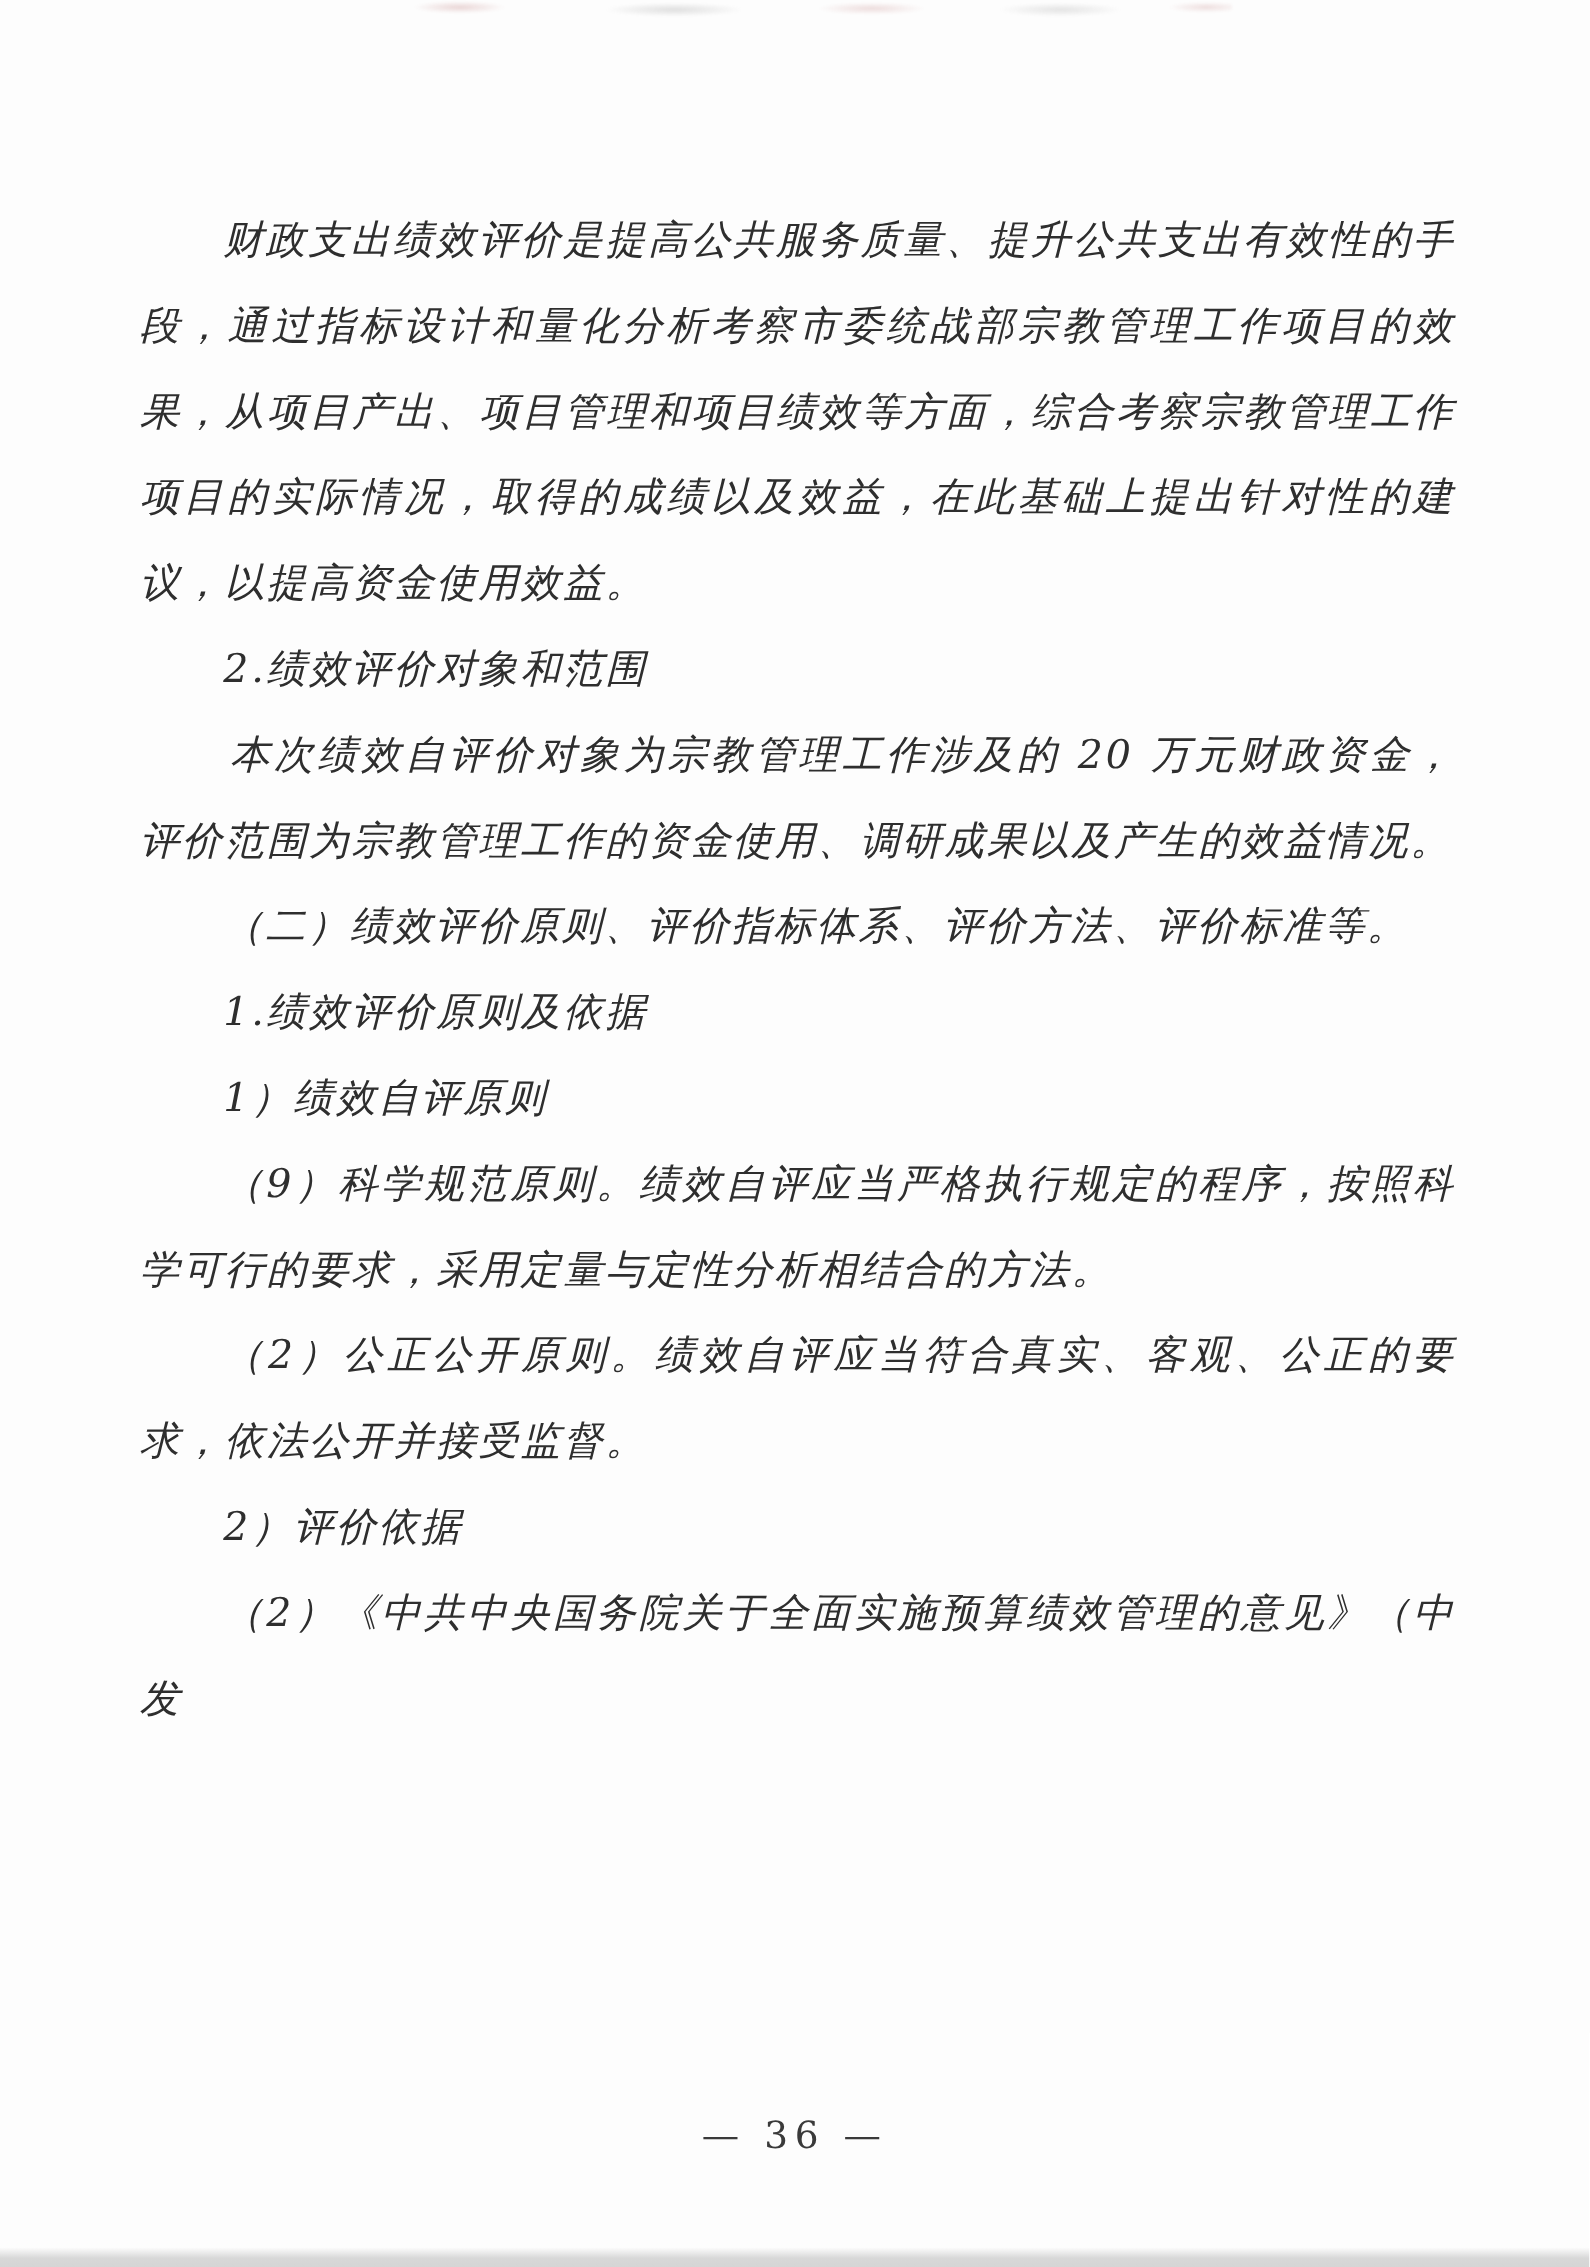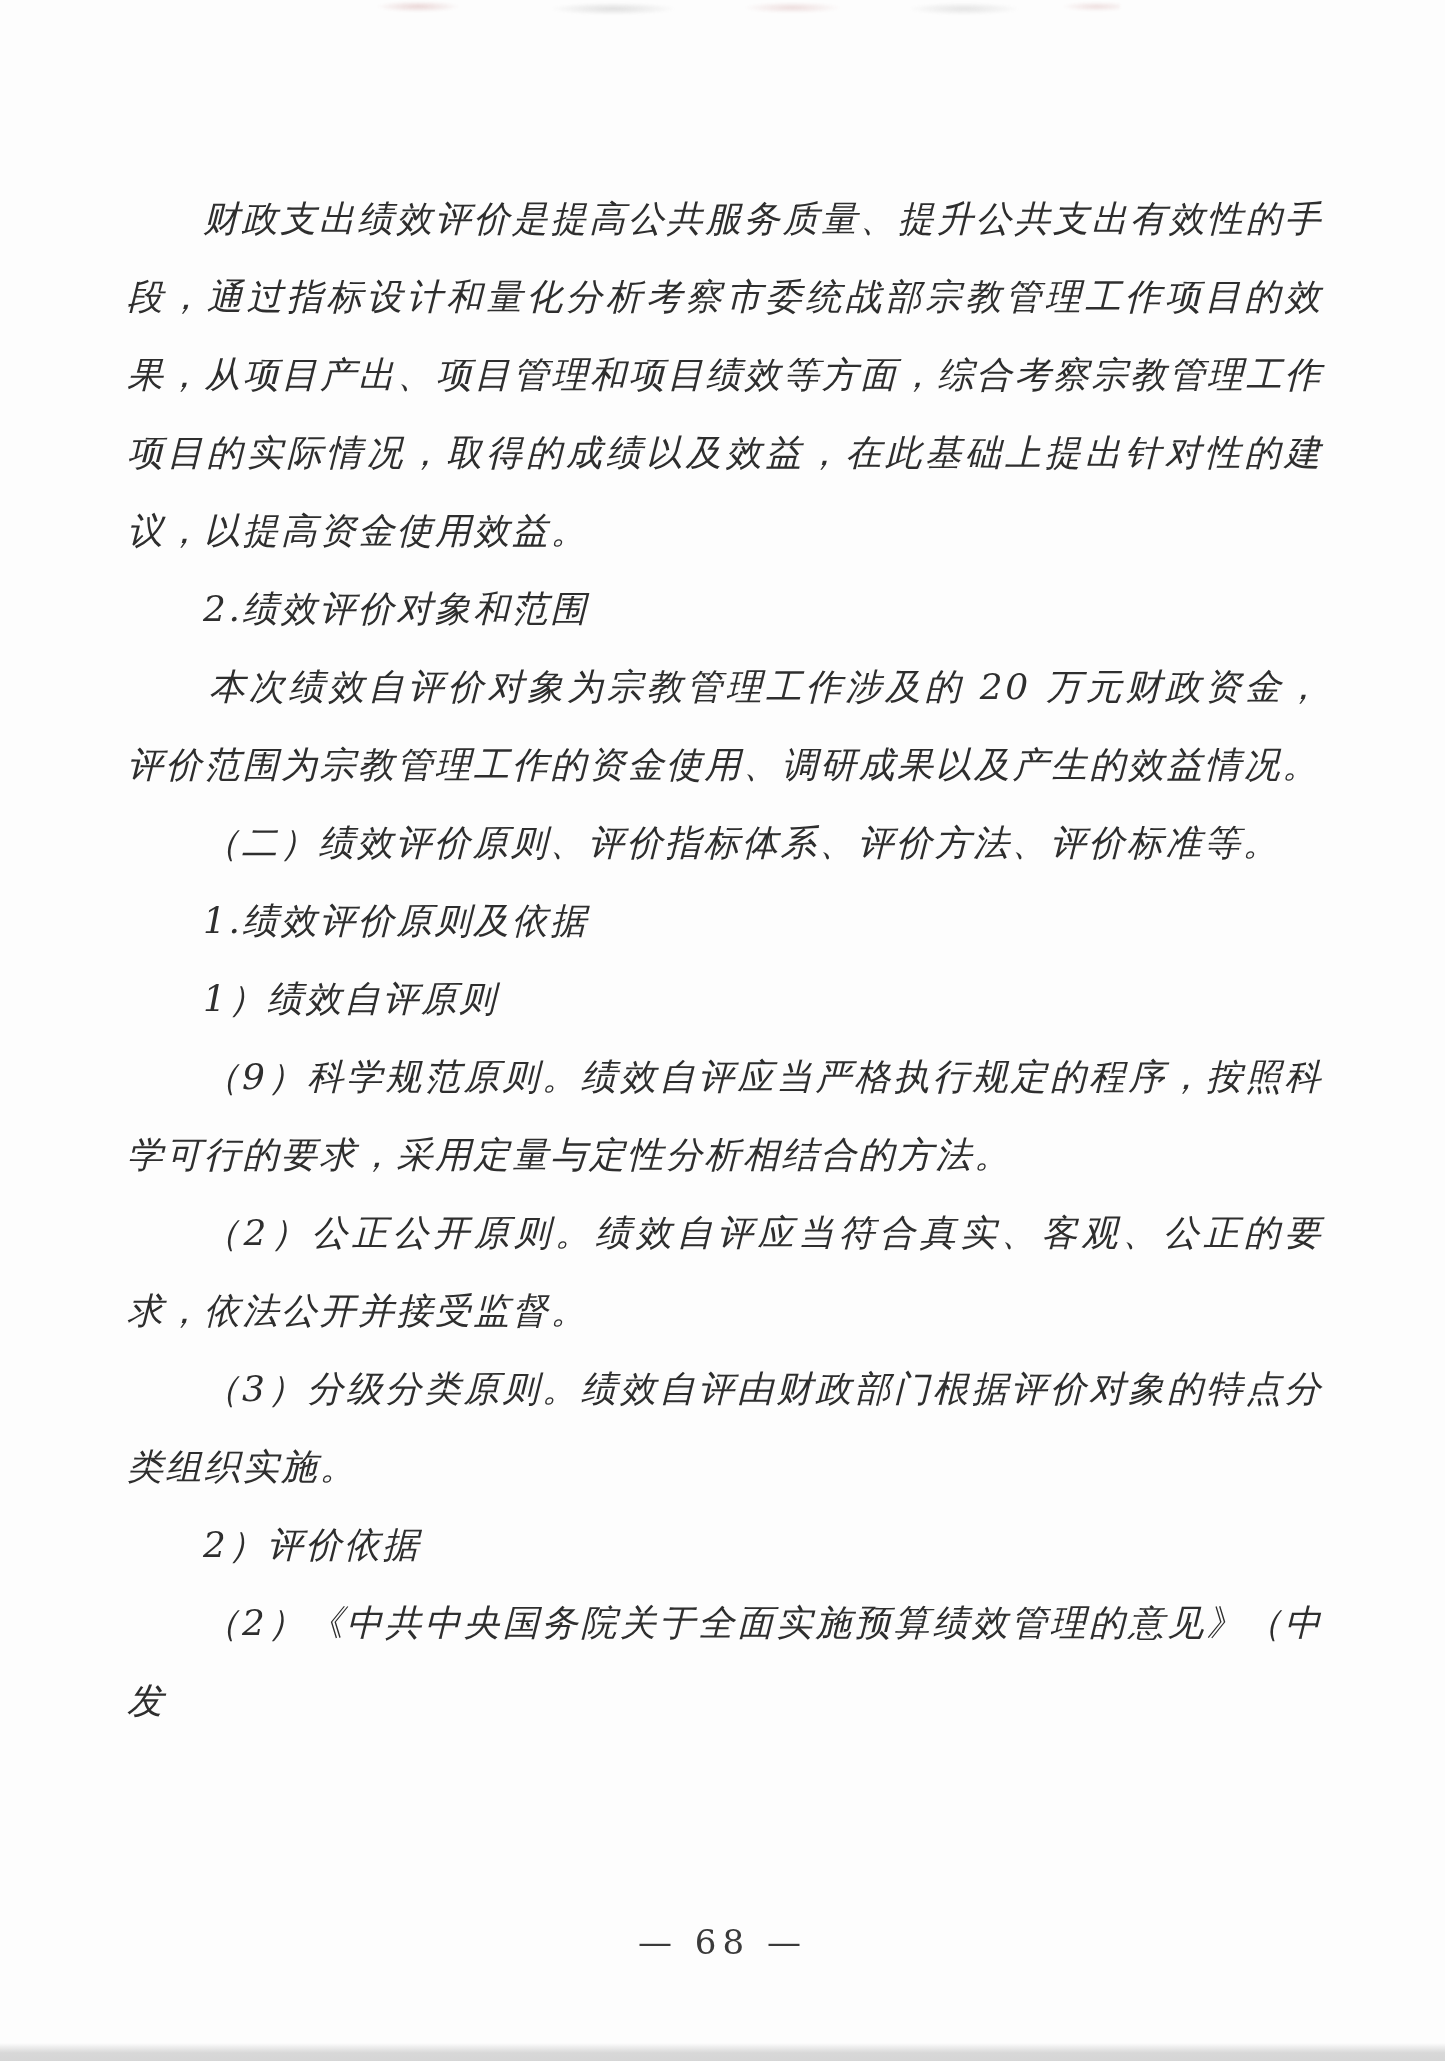--- a/index.html
+++ b/index.html
@@ -83,22 +83,21 @@
 
   <div class="content">
     <p class="block">财政支出绩效评价是提高公共服务质量、提升公共支出有效性的手段，通过指标设计和量化分析考察市委统战部宗教管理工作项目的效果，从项目产出、项目管理和项目绩效等方面，综合考察宗教管理工作项目的实际情况，取得的成绩以及效益，在此基础上提出针对性的建议，以提高资金使用效益。</p>
     <p class="block">2.绩效评价对象和范围</p>
     <p class="block hang-more">本次绩效自评价对象为宗教管理工作涉及的 20 万元财政资金，评价范围为宗教管理工作的资金使用、调研成果以及产生的效益情况。</p>
     <p class="block">（二）绩效评价原则、评价指标体系、评价方法、评价标准等。</p>
     <p class="block">1.绩效评价原则及依据</p>
     <p class="block">1）绩效自评原则</p>
     <p class="block">（9）科学规范原则。绩效自评应当严格执行规定的程序，按照科学可行的要求，采用定量与定性分析相结合的方法。</p>
     <p class="block">（2）公正公开原则。绩效自评应当符合真实、客观、公正的要求，依法公开并接受监督。</p>
-    <p class="block">（3）分级分类原则。绩效自评由财政部门根据评价对象的特点分类组织实施。</p>
     <p class="block">2）评价依据</p>
     <p class="block">（2）《中共中央国务院关于全面实施预算绩效管理的意见》（中发</p>
   </div>
 
-  <div class="footer-pageno">— 68 —</div>
+  <div class="footer-pageno">— 36 —</div>
 
   <div class="scan-edge-bottom"></div>
 
 </div>
 
 </body></html>

